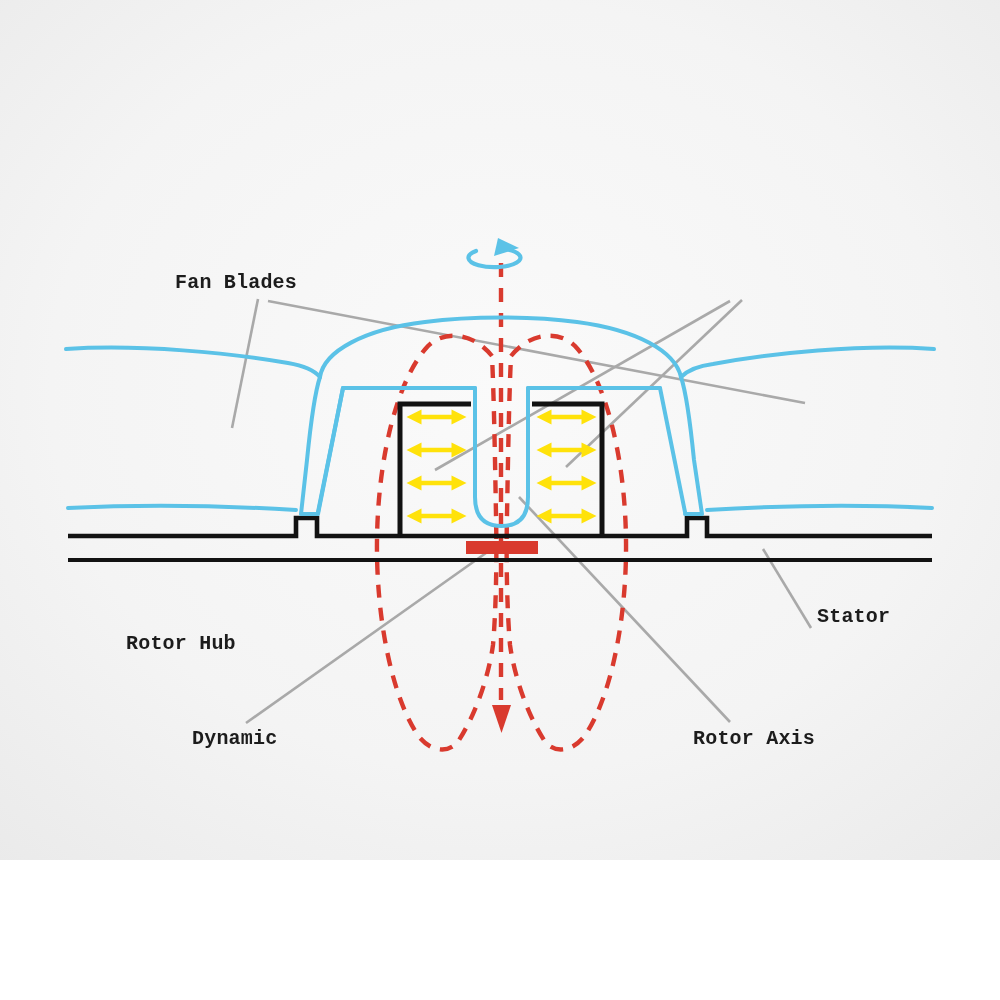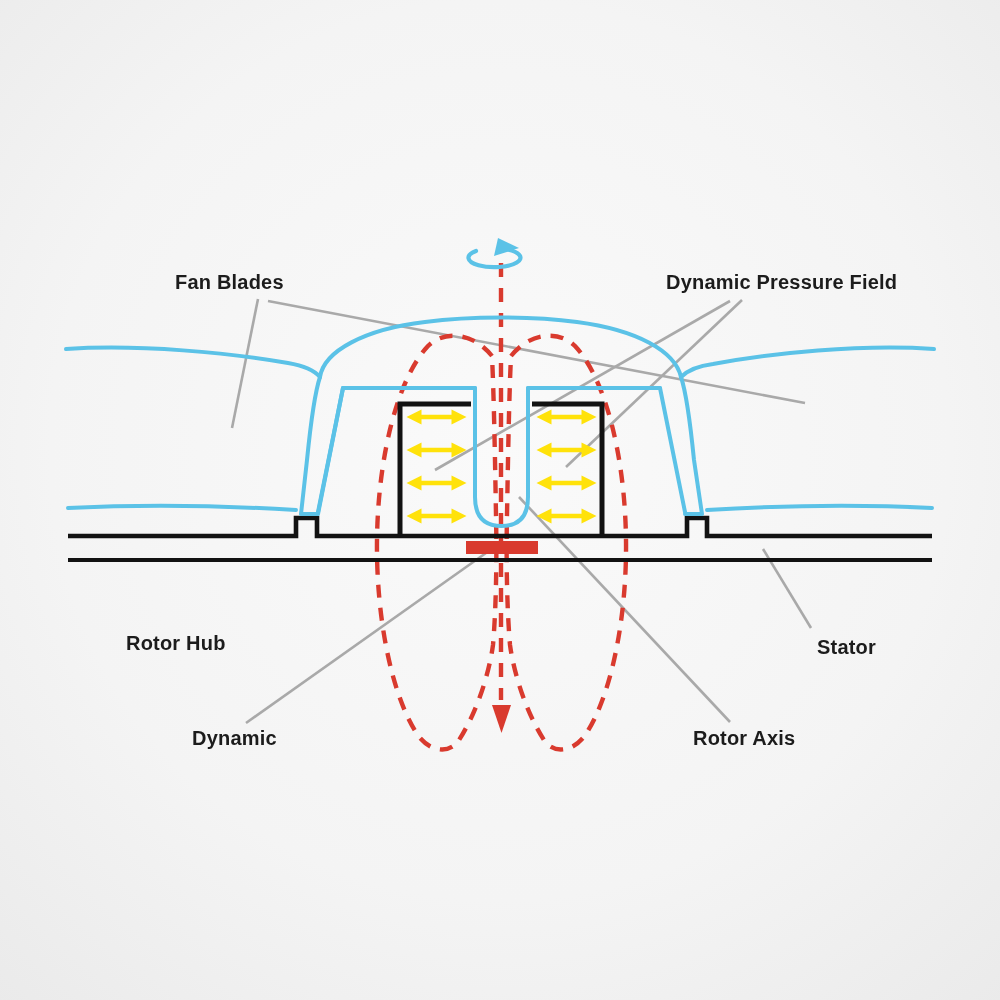--- a/index.html
+++ b/index.html
@@ -1,20 +1,20 @@
 <!DOCTYPE html>
 <html style="--blue: #5bc2e7; --red: #d93a2e; --yellow: #ffe20a; --leader-gray: #a9a9a9; --line-black: #121212; --text: #1c1c1c; --bg-center: #fafafa; --bg-mid: #f4f4f4; --bg-edge: #eaeaea;"><head>
 <meta charset="utf-8">
 <style>
   html,body{margin:0;padding:0;}
   #stage{
     position:relative;
-    width:1000px;height:1000px;
+    width:1000px;height:860px;
     background:radial-gradient(ellipse 75% 75% at 50% 45%, var(--bg-center,#fafafa) 0%, var(--bg-mid,#f4f4f4) 60%, var(--bg-edge,#ebebeb) 100%);
-    font-family:Liberation Sans, sans-serif;
+    font-family:Liberation Mono, monospace;
     overflow:hidden;
   }
   svg{position:absolute;left:0;top:0;}
   .lbl{
     position:absolute;
     font-weight:bold;
     font-size:20px;
     letter-spacing:0.2px;
     color:var(--text,#1c1c1c);
     white-space:nowrap;
@@ -97,19 +97,18 @@
       <path class="stroke-blue" d="M 660,388 L 685,512"></path>
       <path class="stroke-blue" d="M 343,388 L 475,388"></path>
       <path class="stroke-blue" d="M 528,388 L 660,388"></path>
       <path class="stroke-blue" d="M 475,388 L 475,497 Q 475,526 501.5,526 Q 528,526 528,497 L 528,388"></path>
       <path class="stroke-blue" d="M 68,508 C 150,504 230,506 296,510"></path>
       <path class="stroke-blue" d="M 707,510 C 773,506 853,504 932,508"></path>
     </g>
   </svg>
 
   <div class="lbl" style="left:175px;top:271px;">Fan Blades</div>
-  <div class="lbl" style="left:666px;top:271px;">Dynamic Pressure Field</div>
   <div class="lbl" style="left:126px;top:632px;">Rotor Hub</div>
-  <div class="lbl" style="left:817px;top:636px;">Stator</div>
+  <div class="lbl" style="left:817px;top:605px;">Stator</div>
   <div class="lbl" style="left:192px;top:727px;">Dynamic</div>
   <div class="lbl" style="left:693px;top:727px;">Rotor Axis</div>
 
 </div>
 
 </body></html>

